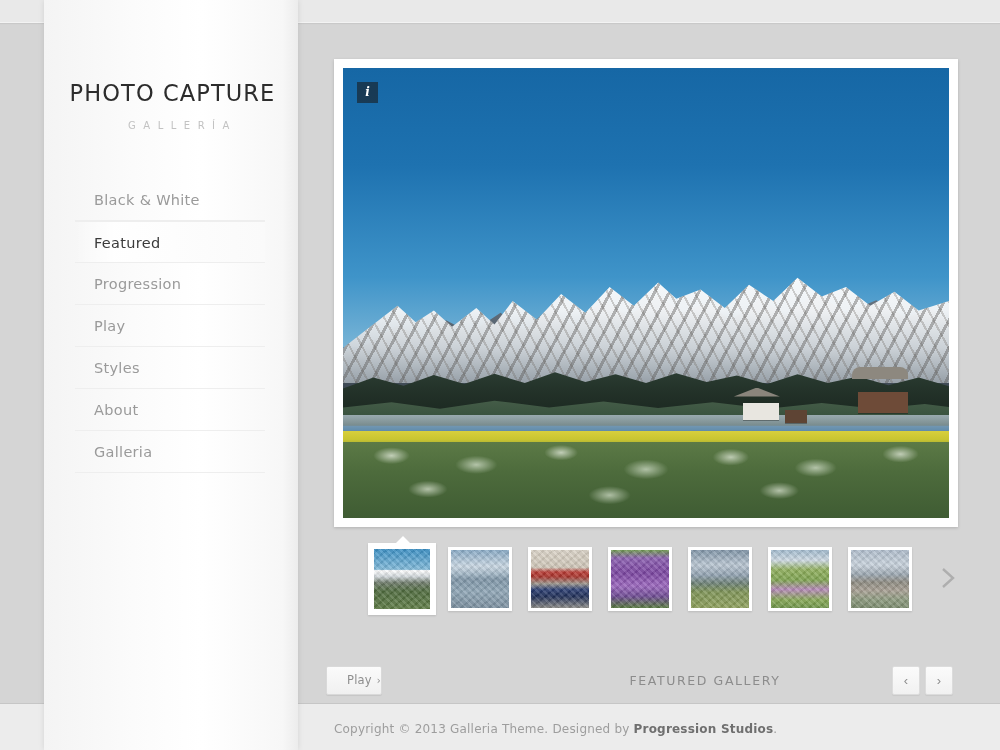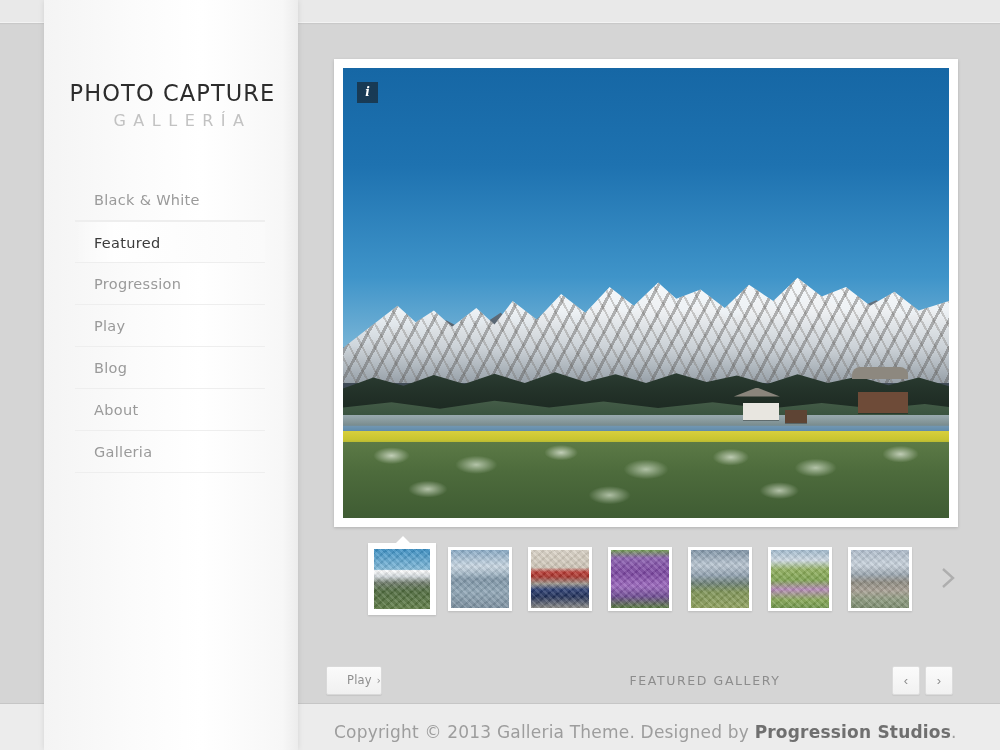--- a/index.html
+++ b/index.html
@@ -52,23 +52,23 @@
   .brand-main {
     font-family: "DejaVu Sans", sans-serif;
     font-size: 22.5px;
     letter-spacing: 1.1px;
     color: #2c2c2c;
     font-weight: 400;
     line-height: 1;
     white-space: nowrap;
   }
   .brand-sub {
-    margin-top: 8px;
-    font-family: "DejaVu Sans", sans-serif;
-    font-size: 16px;
+    margin-top: 16px;
+    font-family: "DejaVu Sans", sans-serif;
+    font-size: 10px;
     letter-spacing: 7.5px;
     color: #c2c2c2;
     font-weight: 400;
     line-height: 1;
     padding-left: 20px;
     white-space: nowrap;
   }
 
   .nav {
     position: absolute; left: 31px; top: 179px; width: 190px;
@@ -315,21 +315,21 @@
     text-align: center;
     cursor: pointer;
   }
   .arrow-prev { left: 594px; }
   .arrow-next { left: 627px; }
 
   
   .footer-text {
     position: absolute;
     left: 334px; top: 722px;
-    font-size: 17px;
+    font-size: 12px;
     font-family: "DejaVu Sans", sans-serif;
     color: #9d9d9d;
     letter-spacing: 0.2px;
     white-space: nowrap;
   }
   .footer-text b { color: #6f6f6f; font-weight: bold; }
 </style>
 </head>
 <body>
 
@@ -352,21 +352,21 @@
     <div class="nav-item first active">
       <span>Featured</span>
     </div>
     <div class="nav-item">
       <span>Progression</span>
     </div>
     <div class="nav-item">
       <span>Play</span>
     </div>
     <div class="nav-item">
-      <span>Blog</span>
+      <span>Styles</span>
     </div>
     <div class="nav-item">
       <span>About</span>
     </div>
     <div class="nav-item">
       <span>Galleria</span>
     </div>
   </nav>
 </div>
 

